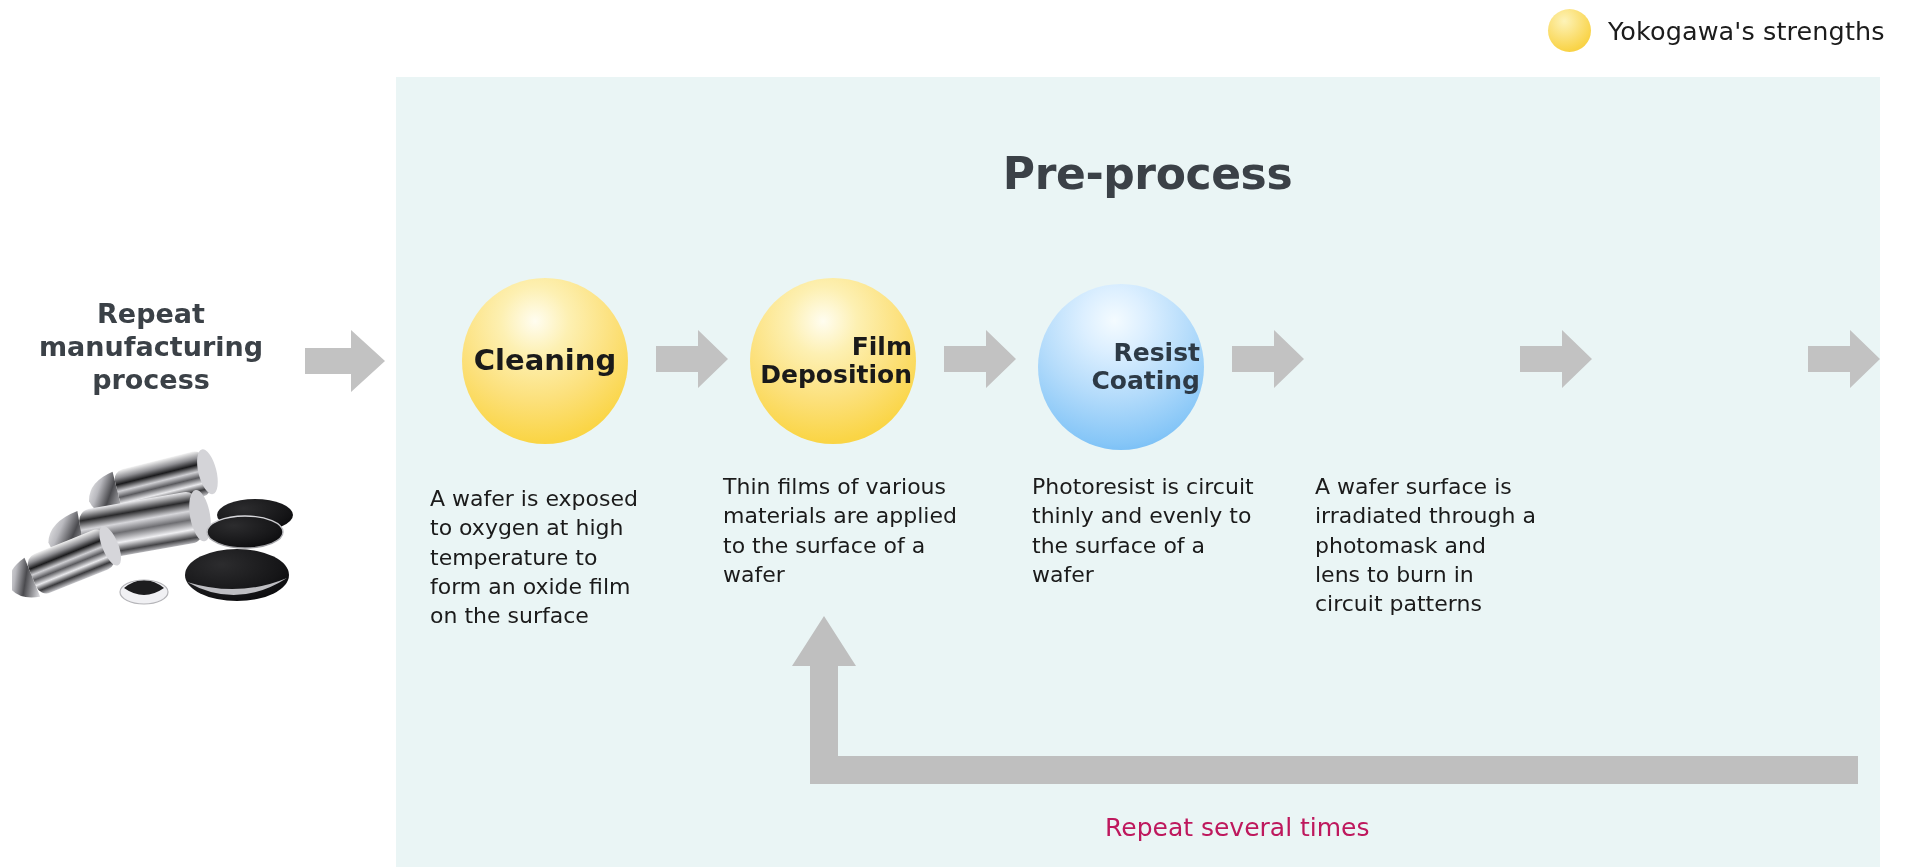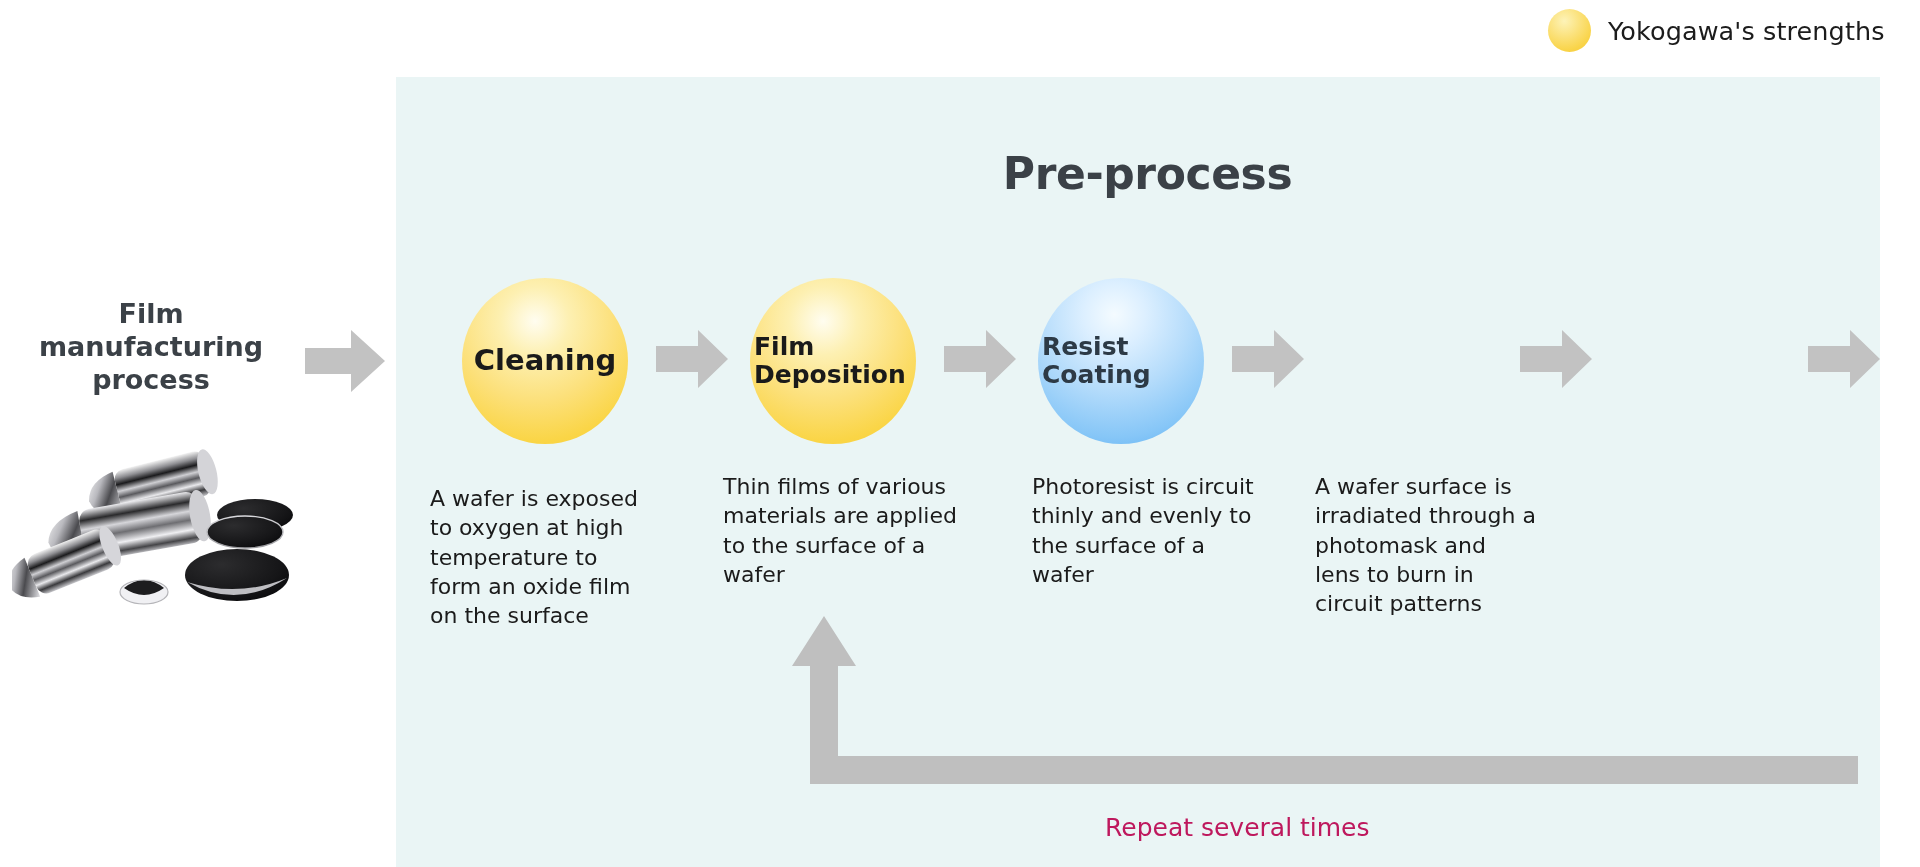--- a/index.html
+++ b/index.html
@@ -56,21 +56,21 @@
   }
   .node.yellow .ball {
     background: radial-gradient(circle at 44% 26%, #fffdf0 0%, #fdf0b2 22%, #fce07a 52%, #fad546 78%, #f8cc33 100%);
   }
   .node.blue .ball {
     background: radial-gradient(circle at 46% 22%, #f4fbff 0%, #dcefff 20%, #b5dcfb 48%, #86c6f7 78%, #5aaef3 100%);
   }
   .node .node-label {
     position: absolute; inset: 0;
     display: flex; align-items: center; justify-content: center;
-    text-align: left; font-weight: bold; line-height: 1.14;
+    text-align: right; font-weight: bold; line-height: 1.14;
     color: #1a1a1a; padding: 0 4px;
   }
   .node.blue .node-label { color: #2d3a46; }
   .node .node-label.big   { font-size: 29px; }
   .node .node-label.small { font-size: 25px; }
 
   
   .desc {
     position: absolute; top: 472px; width: 222px;
     font-size: 22px; line-height: 1.33; color: #1b1b1b;
@@ -90,21 +90,21 @@
 <div id="stage">
 
   <div class="legend">
     <span class="legend-dot"></span>
     <span class="legend-label">Yokogawa's strengths</span>
   </div>
 
   <div class="panel"></div>
   <div class="panel-title">Pre-process</div>
 
-  <div class="left-title">Film manufacturing process</div>
+  <div class="left-title">Repeat manufacturing process</div>
 
   <div class="ingot-photo">
     <svg viewBox="0 0 310 180" xmlns="http://www.w3.org/2000/svg">
       <defs>
         <linearGradient id="chrome" x1="0" y1="0" x2="0" y2="1">
           <stop offset="0%" stop-color="#f2f2f2"></stop>
           <stop offset="16%" stop-color="#8e8e92"></stop>
           <stop offset="30%" stop-color="#1b1b1d"></stop>
           <stop offset="45%" stop-color="#cfcfd3"></stop>
           <stop offset="58%" stop-color="#5a5a5e"></stop>
@@ -189,21 +189,21 @@
     <div class="ball"></div>
     <div class="node-label small">Film Deposition</div>
   </div>
 
   <div class="blk-arrow" style="left:944px; top:330px; width:72px; height:58px;">
     <svg viewBox="0 0 72 58" xmlns="http://www.w3.org/2000/svg">
       <path d="M0 16 H42 V0 L72 29 L42 58 V42 H0 Z" fill="#c2c2c2"></path>
     </svg>
   </div>
 
-  <div class="node blue" style="left:1038px; top:278px;">
+  <div class="node blue" style="left:1038px; top:284px;">
     <div class="ball"></div>
     <div class="node-label small">Resist Coating</div>
   </div>
 
   <div class="blk-arrow" style="left:1232px; top:330px; width:72px; height:58px;">
     <svg viewBox="0 0 72 58" xmlns="http://www.w3.org/2000/svg">
       <path d="M0 16 H42 V0 L72 29 L42 58 V42 H0 Z" fill="#c2c2c2"></path>
     </svg>
   </div>
 

